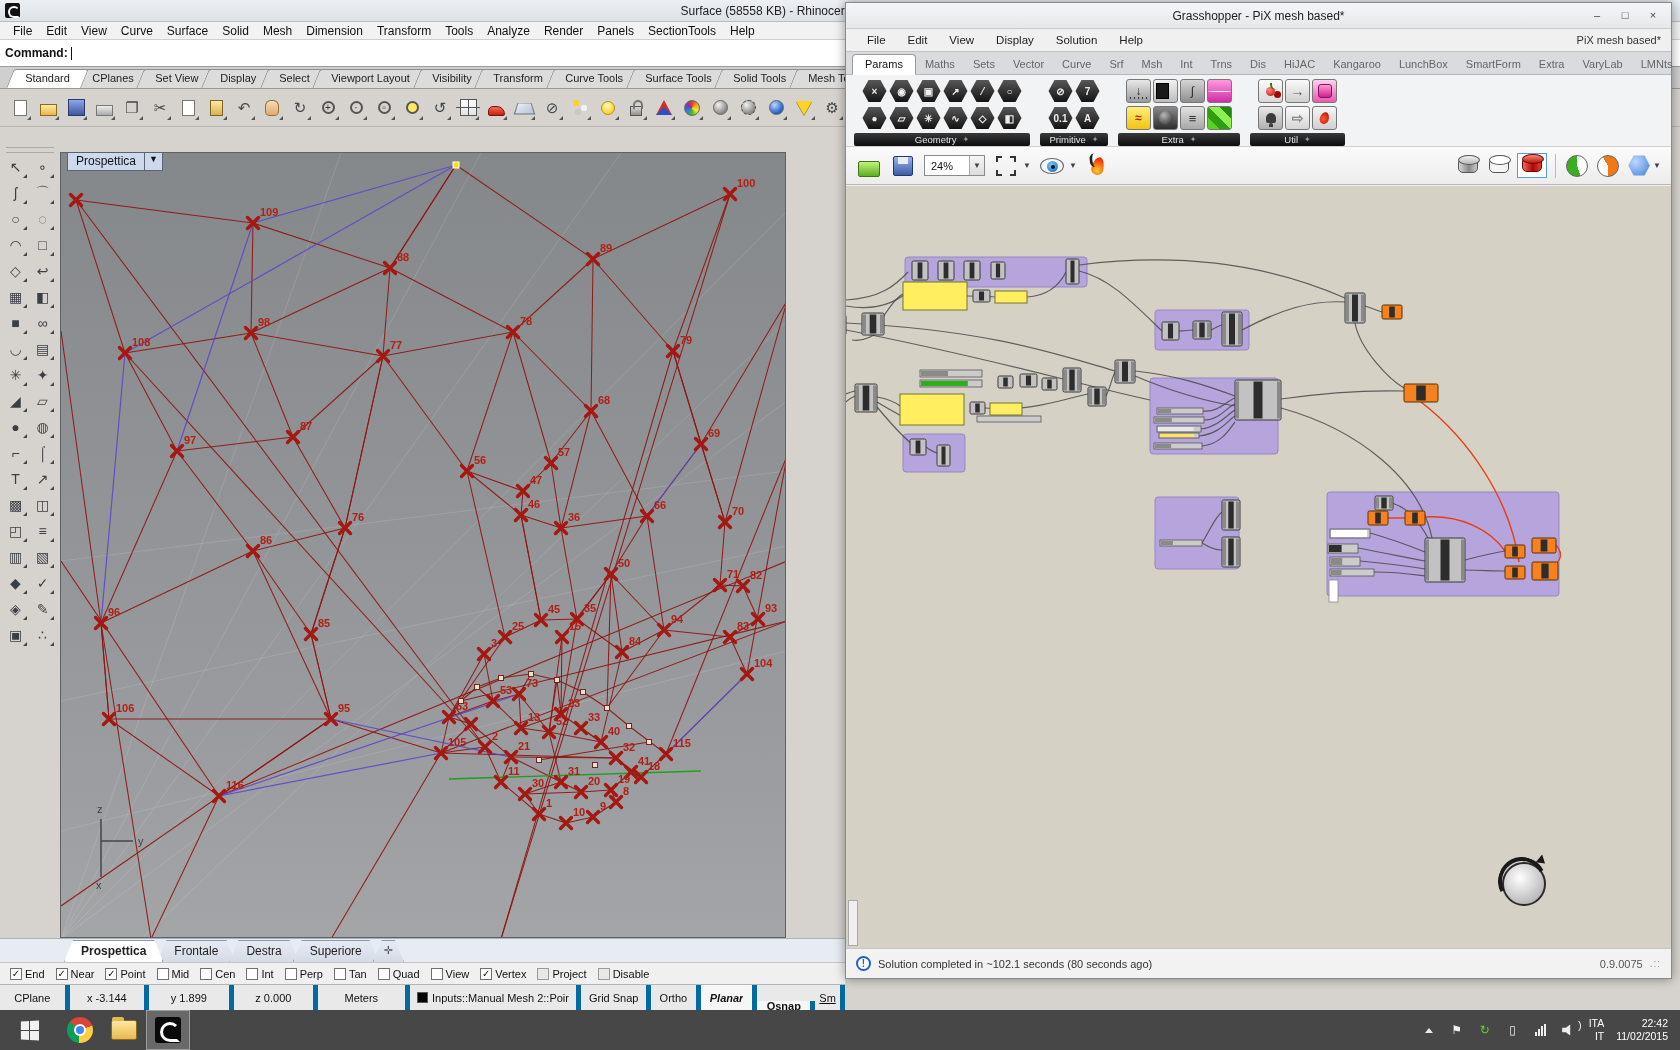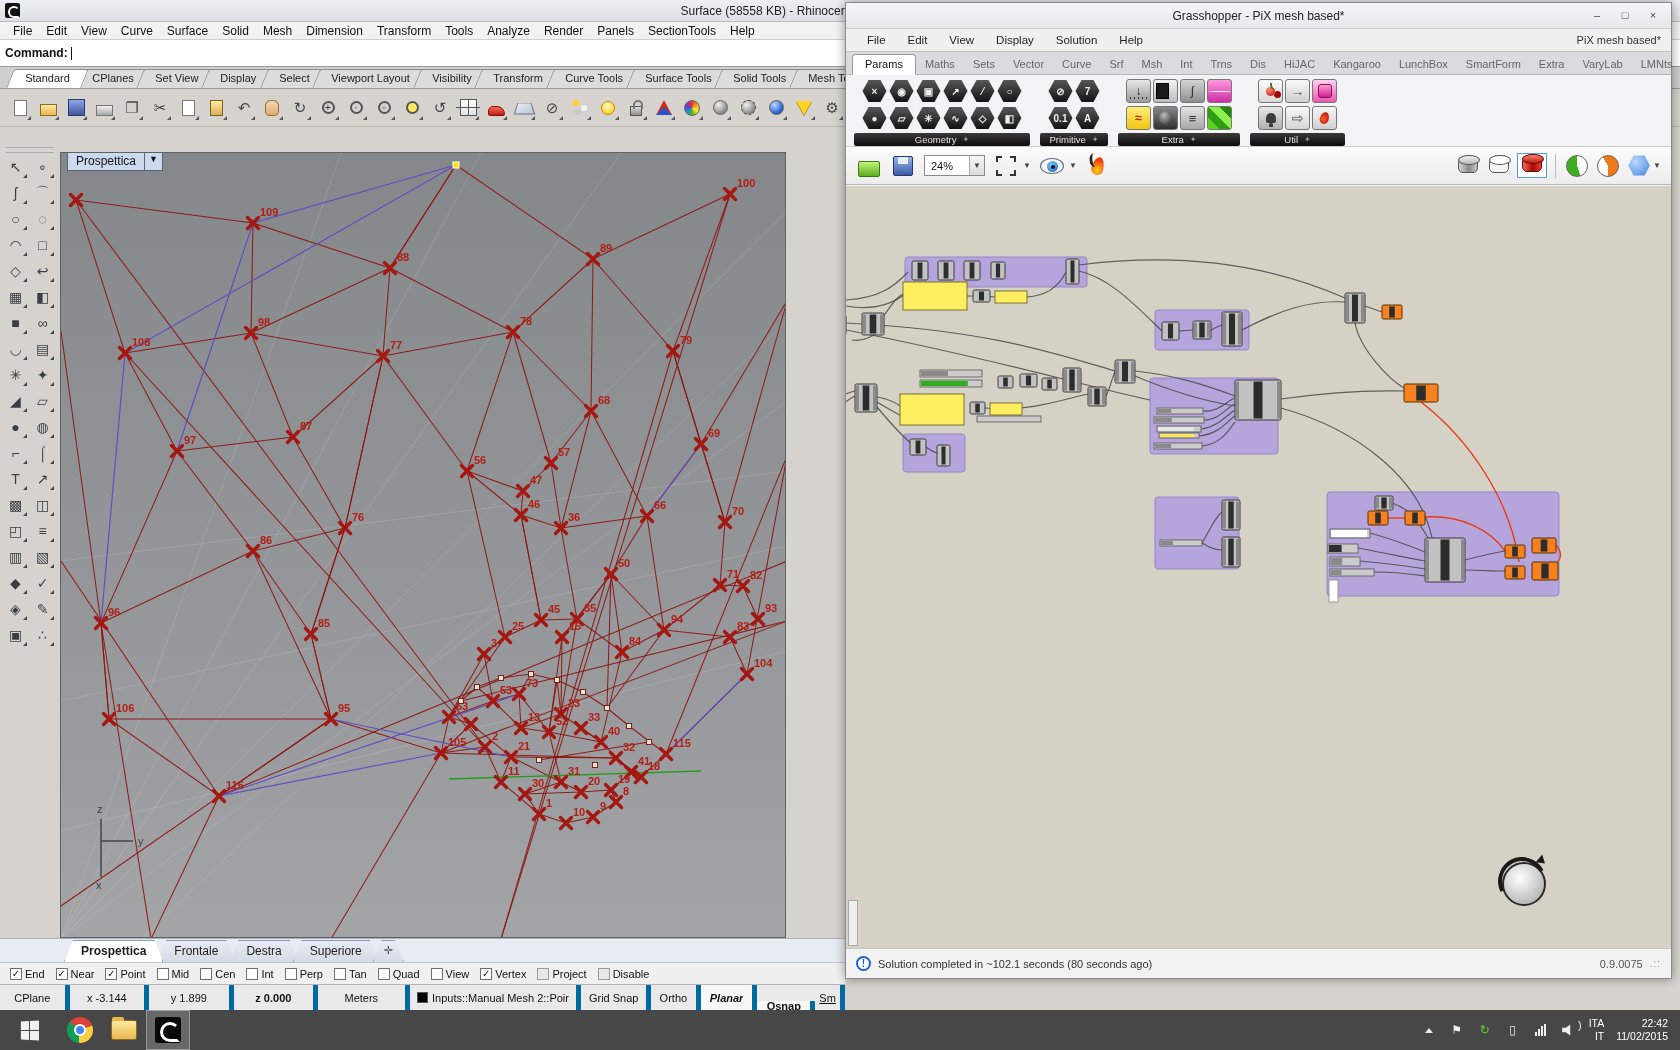--- a/index.html
+++ b/index.html
@@ -875,21 +875,21 @@
         <div class="st-seg" style="width: 70px;">
           <span style="overflow: hidden;">CPlane</span>
         </div>
         <div class="st-seg" style="width: 80px;">
           <span style="overflow: hidden;">x -3.144</span>
         </div>
         <div class="st-seg" style="width: 85px;">
           <span style="overflow: hidden;">y 1.899</span>
         </div>
         <div class="st-seg" style="width: 85px;">
-          <span style="overflow: hidden; font-weight: bold;">z 0.000</span>
+          <span style="overflow: hidden;">z 0.000</span>
         </div>
         <div class="st-seg" style="width: 92px;">
           <span style="overflow: hidden;">Meters</span>
         </div>
         <div class="st-seg" style="width: 173px;">
           <span class="st-swatch"></span>
           <span style="overflow: hidden;">Inputs::Manual Mesh 2::Poir</span>
         </div>
         <div class="st-seg" style="width: 70px;">
           <span style="overflow: hidden;">Grid Snap</span>

